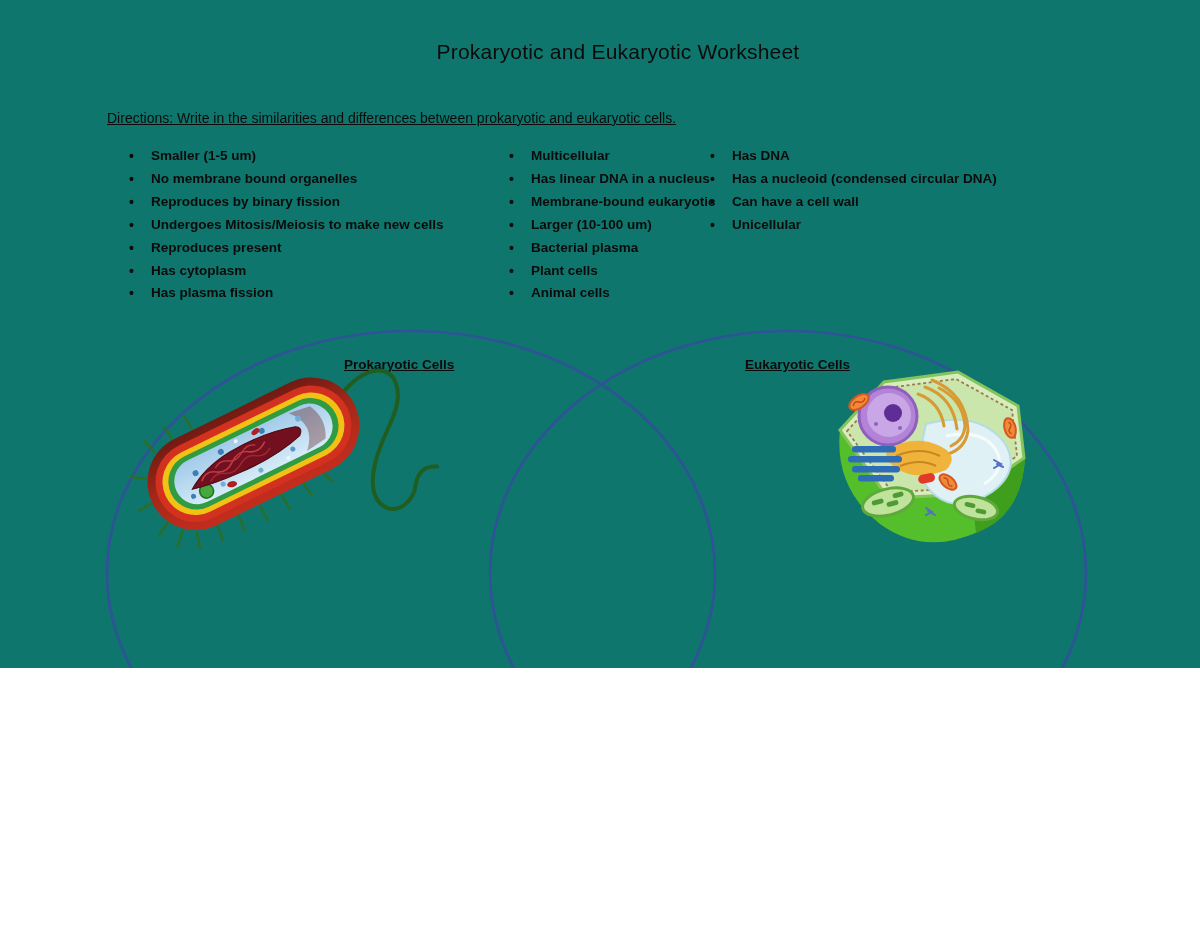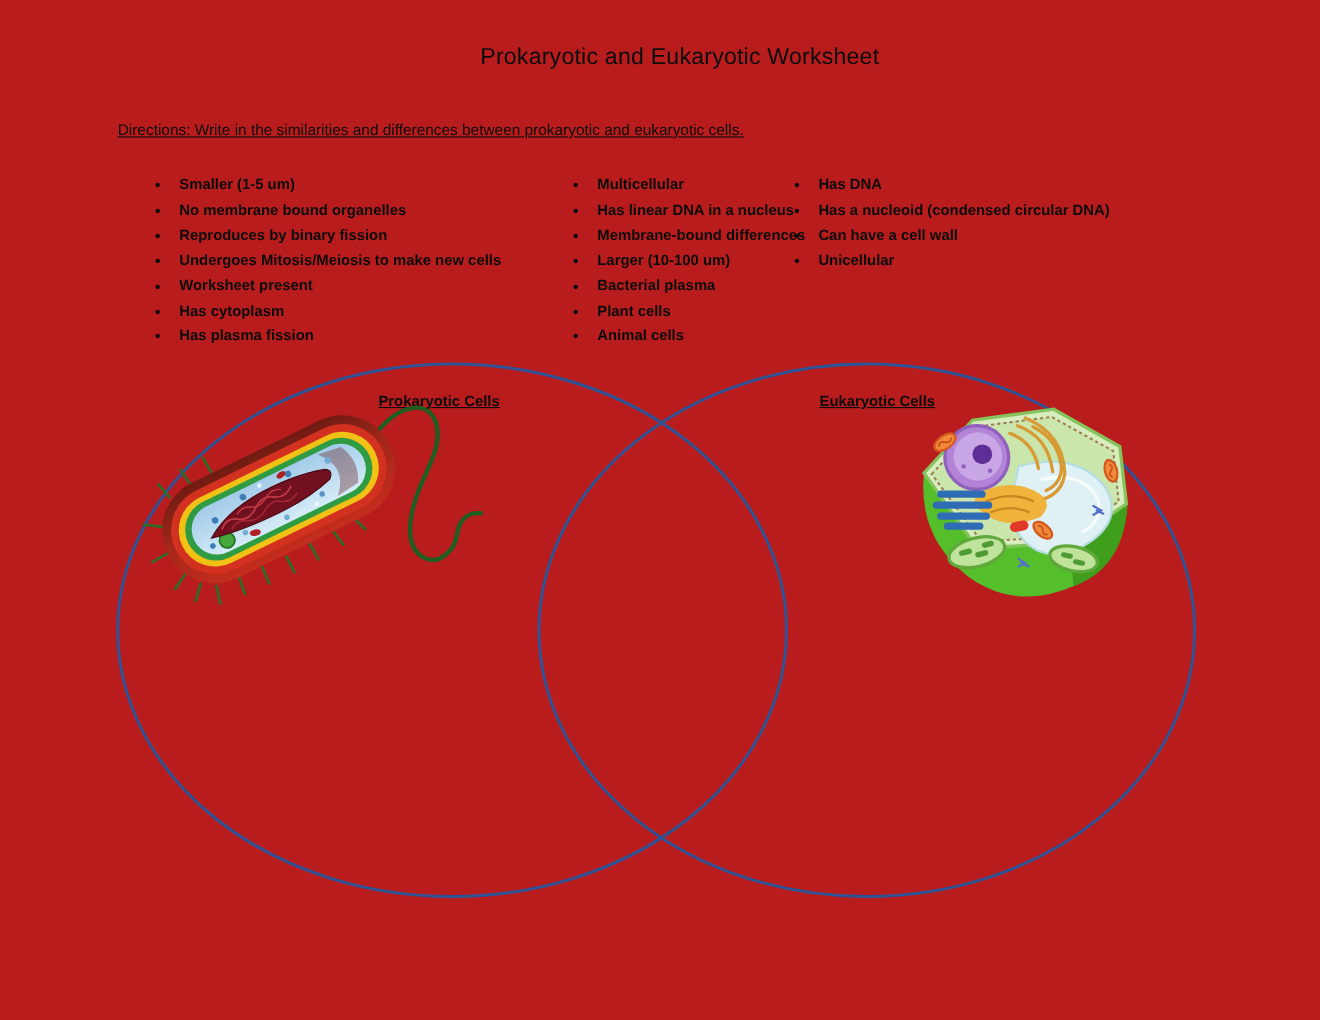--- a/index.html
+++ b/index.html
@@ -1,25 +1,25 @@
 <!DOCTYPE html>
 <html><head>
 <meta charset="utf-8">
 <style>
   html,body{margin:0;padding:0;background:#ffffff;}
   body{font-family:"Liberation Sans", sans-serif; color:#0b0b0b;}
-  .page{position:relative;width:1200px;height:927px;background:#b91c1c;overflow:hidden;}
+  .page{position:relative;width:1200px;height:668px;background:#0f766e;overflow:hidden;}
 
   .title{position:absolute;top:40px;left:18px;width:1200px;text-align:center;
          font-size:21px;font-weight:400;letter-spacing:.2px;}
 
   .directions{position:absolute;top:110px;left:107px;font-size:14px;
               text-decoration:underline;white-space:nowrap;}
 
-  ul.wb-col{position:absolute;top:145px;margin:12px;padding:0;list-style:none;
+  ul.wb-col{position:absolute;top:145px;margin:0;padding:0;list-style:none;
             font-size:13.5px;font-weight:700;}
   ul.wb-col li{position:relative;padding-left:24px;line-height:22.9px;white-space:nowrap;}
   ul.wb-col li::before{content:"\2022";position:absolute;left:2px;top:0;font-size:14px;}
   #wb-col-1{left:127px;}
   #wb-col-2{left:507px;}
   #wb-col-3{left:708px;}
 
   .venn-svg{position:absolute;left:0;top:0;width:1200px;height:927px;}
 
   .venn-label{position:absolute;top:357px;font-size:13.5px;font-weight:700;
@@ -38,28 +38,28 @@
 
   <div class="title">Prokaryotic and Eukaryotic Worksheet</div>
 
   <div class="directions">Directions: Write in the similarities and differences between prokaryotic and eukaryotic cells.</div>
 
   <ul class="wb-col" id="wb-col-1">
       <li>Smaller (1-5 um)</li>
       <li>No membrane bound organelles</li>
       <li>Reproduces by binary fission</li>
       <li>Undergoes Mitosis/Meiosis to make new cells</li>
-      <li>Worksheet present</li>
+      <li>Reproduces present</li>
       <li>Has cytoplasm</li>
       <li>Has plasma fission</li>
     </ul>
   <ul class="wb-col" id="wb-col-2">
       <li>Multicellular</li>
       <li>Has linear DNA in a nucleus</li>
-      <li>Membrane-bound differences</li>
+      <li>Membrane-bound eukaryotic</li>
       <li>Larger (10-100 um)</li>
       <li>Bacterial plasma</li>
       <li>Plant cells</li>
       <li>Animal cells</li>
     </ul>
   <ul class="wb-col" id="wb-col-3">
       <li>Has DNA</li>
       <li>Has a nucleoid (condensed circular DNA)</li>
       <li>Can have a cell wall</li>
       <li>Unicellular</li>

